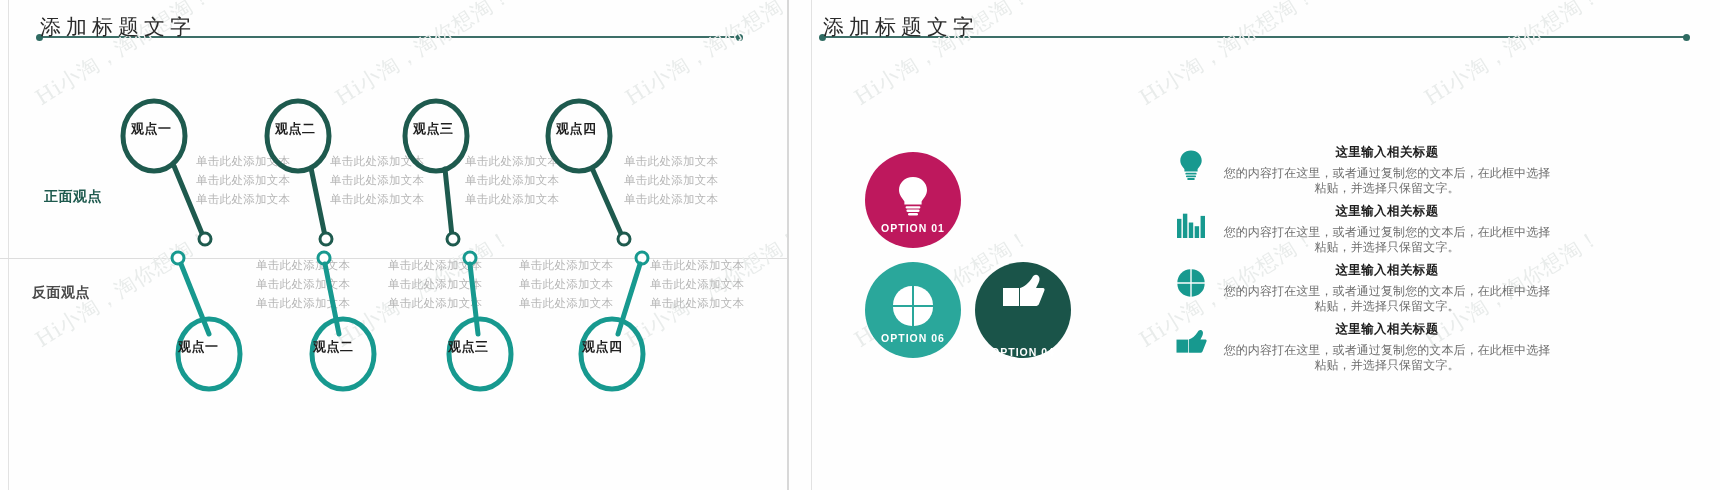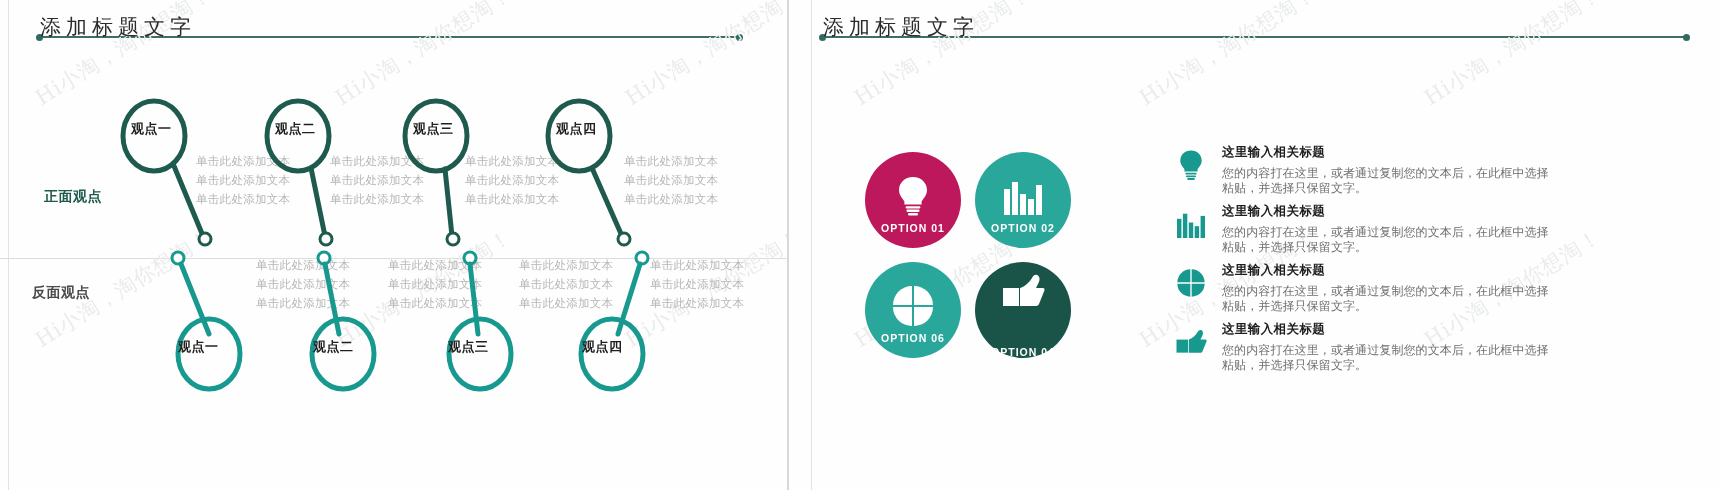--- a/index.html
+++ b/index.html
@@ -173,21 +173,21 @@
   }
   .info-icon {
     width: 34px;
     height: 44px;
     flex: 0 0 34px;
     display: flex;
     align-items: center;
     justify-content: center;
     margin-right: 14px;
   }
-  .info-body { padding-top: 1px; }
+  .info-body { padding-top: 1px; text-align: center; }
   .info-title {
     font-size: 12.5px;
     font-weight: bold;
     color: #1d1d1d;
     letter-spacing: 0.4px;
     margin-bottom: 5px;
     white-space: nowrap;
   }
   .info-desc {
     font-size: 12px;
@@ -366,32 +366,20 @@
         <svg width="34" height="42" viewBox="0 0 34 42">
           <path d="M17 2 C8.5 2 3 8.2 3 15 C3 20.2 6.4 23.4 8.4 26.4 L8.4 29.6 L25.6 29.6 L25.6 26.4 C27.6 23.4 31 20.2 31 15 C31 8.2 25.5 2 17 2 Z" fill="#ffffff"></path>
           <rect x="9.6" y="31.2" width="14.8" height="2.3" rx="1.1" fill="#ffffff"></rect>
           <rect x="10.4" y="34.6" width="13.2" height="2.3" rx="1.1" fill="#ffffff"></rect>
           <rect x="12" y="38" width="10" height="2.6" rx="1.3" fill="#ffffff"></rect>
         </svg>
       </div>
       <div class="opt-caption">OPTION 01</div>
     </div>
 
-    <div class="opt-circle" style="left:186px; top:152px; width:96px; height:96px; background:#2aa79b;">
-      <div class="opt-glyph">
-        <svg width="40" height="38" viewBox="0 0 40 38">
-          <rect x="1" y="12" width="6" height="26" fill="#ffffff"></rect>
-          <rect x="9" y="5" width="6" height="33" fill="#ffffff"></rect>
-          <rect x="17" y="17" width="6" height="21" fill="#ffffff"></rect>
-          <rect x="25" y="22" width="6" height="16" fill="#ffffff"></rect>
-          <rect x="33" y="8" width="6" height="30" fill="#ffffff"></rect>
-        </svg>
-      </div>
-      <div class="opt-caption">OPTION 02</div>
-    </div>
 
     <div class="opt-circle" style="left:76px; top:262px; width:96px; height:96px; background:#2aa79b;">
       <div class="opt-glyph">
         <svg width="44" height="44" viewBox="0 0 44 44">
           <path d="M21 21 L21 2 A19 19 0 0 0 2 21 Z" fill="#ffffff"></path>
           <path d="M23 21 L23 2 A19 19 0 0 1 42 21 Z" fill="#ffffff"></path>
           <path d="M21 23 L21 42 A19 19 0 0 1 2 23 Z" fill="#ffffff"></path>
           <path d="M23 23 L23 42 A19 19 0 0 0 42 23 Z" fill="#ffffff"></path>
         </svg>
       </div>

